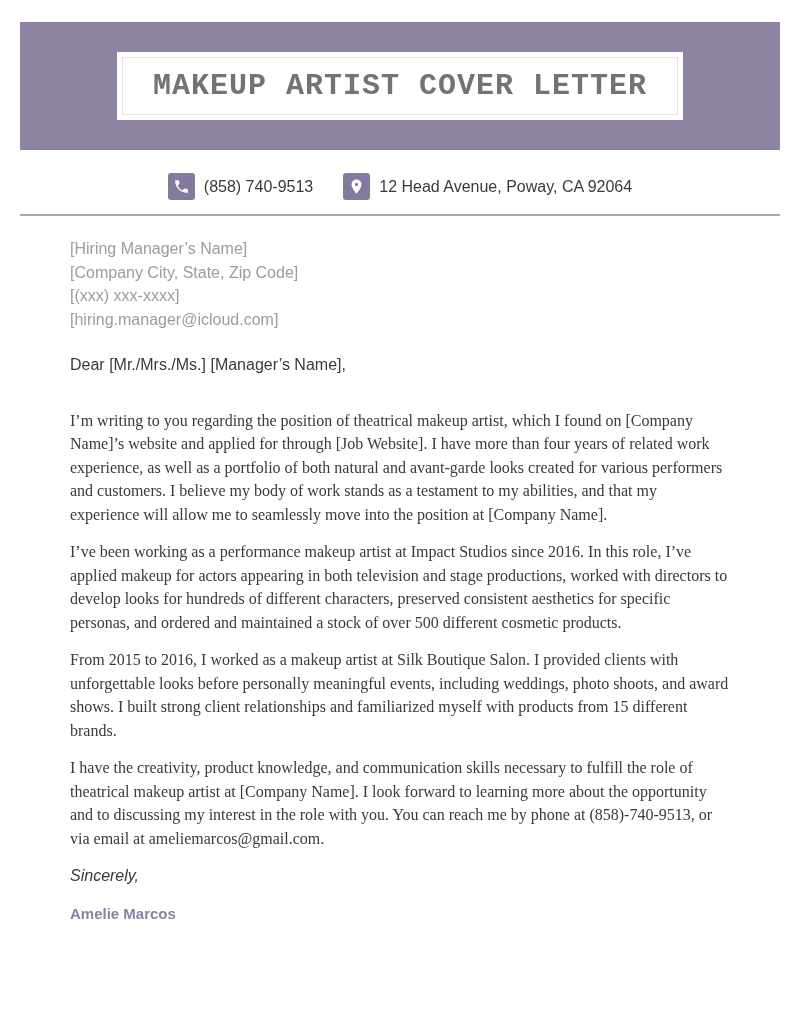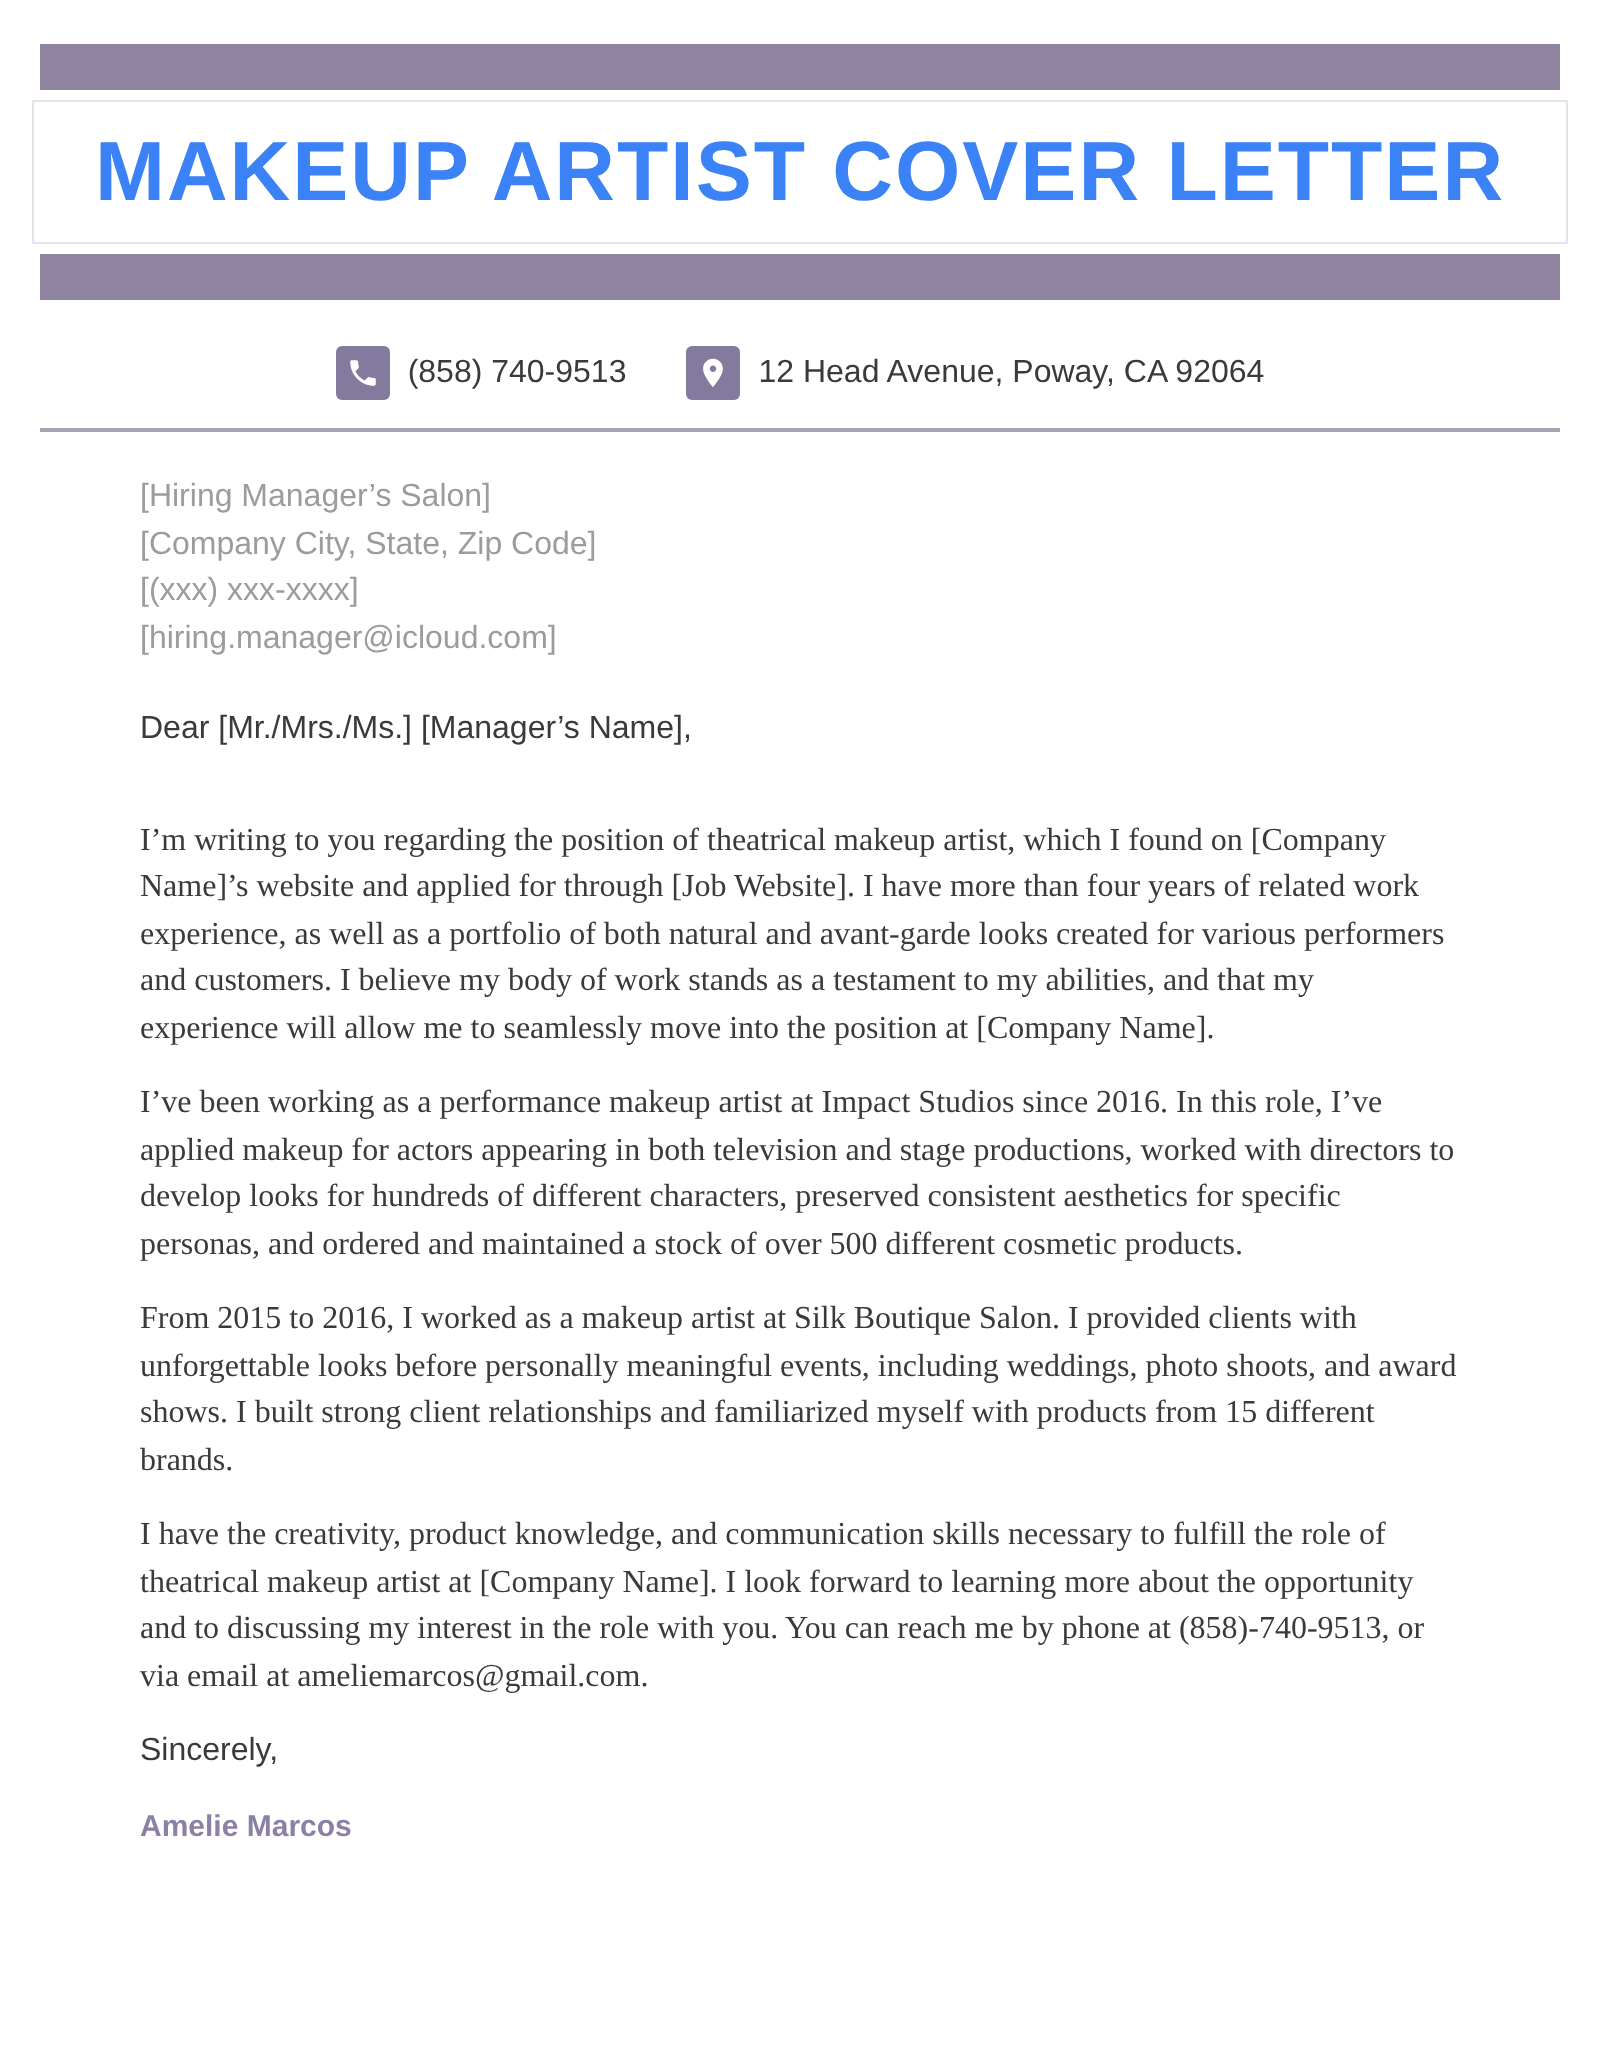--- a/index.html
+++ b/index.html
@@ -14,23 +14,23 @@
   
   .band {
     margin: 22px 20px 0 20px;
     height: 128px;
     background: #8e84a1;
     display: flex; align-items: center; justify-content: center;
   }
   .title-box { background: #ffffff; padding: 5px; }
   .title-inner { border: 1px solid #e5e2eb; padding: 11px 30px; }
   .title-inner h1 {
-    font-size: 42px; font-weight: 700; letter-spacing: 1px;
-    color: #3b82f6; white-space: nowrap;
-    font-family: Liberation Sans, sans-serif;
+    font-size: 30px; font-weight: 700; letter-spacing: 1px;
+    color: #737373; white-space: nowrap;
+    font-family: Liberation Mono, monospace;
   }
 
   
   .contact-row {
     display: flex; justify-content: center; align-items: center;
     gap: 30px; padding: 23px 0 14px 0;
   }
   .contact-item { display: flex; align-items: center; gap: 9px; }
   .icon-sq {
     width: 27px; height: 27px; background: #847a9e; border-radius: 3px;
@@ -46,21 +46,21 @@
     margin: 21px 70px 0 70px;
     width: 660px;
     color: #3a3a3a;
     font-size: 16px;
     line-height: 23.5px;
   }
   .date { margin-bottom: 16px; color: #2f2f2f; }
   .recipient { color: #9c9c9c; margin-bottom: 22px; }
   .salutation { margin-bottom: 32px; }
   .letter p.body-par { margin-bottom: 14px; font-family: Liberation Serif, serif; }
-  .closing { margin-bottom: 14px; }
+  .closing { margin-bottom: 14px; font-style: italic; }
   .signature { color: #8c81a4; font-weight: 700; font-size: 15px; }
 </style>
 </head>
 <body>
 
 <div class="page">
 
   <header class="band">
     <div class="title-box">
       <div class="title-inner">
@@ -86,21 +86,21 @@
       </span>
       <span class="contact-text">12 Head Avenue, Poway, CA 92064</span>
     </div>
   </div>
 
   <div class="divider"></div>
 
   <main class="letter">
 
     <div class="recipient">
-      <div>[Hiring Manager’s Salon]</div>
+      <div>[Hiring Manager’s Name]</div>
       <div>[Company City, State, Zip Code]</div>
       <div>[(xxx) xxx-xxxx]</div>
       <div>[hiring.manager@icloud.com]</div>
     </div>
 
     <p class="salutation">Dear [Mr./Mrs./Ms.] [Manager’s Name],</p>
 
     <p class="body-par">I’m writing to you regarding the position of theatrical makeup artist, which I found on [Company Name]’s website and applied for through [Job Website]. I have more than four years of related work experience, as well as a portfolio of both natural and avant-garde looks created for various performers and customers. I believe my body of work stands as a testament to my abilities, and that my experience will allow me to seamlessly move into the position at [Company Name].</p>
     <p class="body-par">I’ve been working as a performance makeup artist at Impact Studios since 2016. In this role, I’ve applied makeup for actors appearing in both television and stage productions, worked with directors to develop looks for hundreds of different characters, preserved consistent aesthetics for specific personas, and ordered and maintained a stock of over 500 different cosmetic products.</p>
     <p class="body-par">From 2015 to 2016, I worked as a makeup artist at Silk Boutique Salon. I provided clients with unforgettable looks before personally meaningful events, including weddings, photo shoots, and award shows. I built strong client relationships and familiarized myself with products from 15 different brands.</p>

